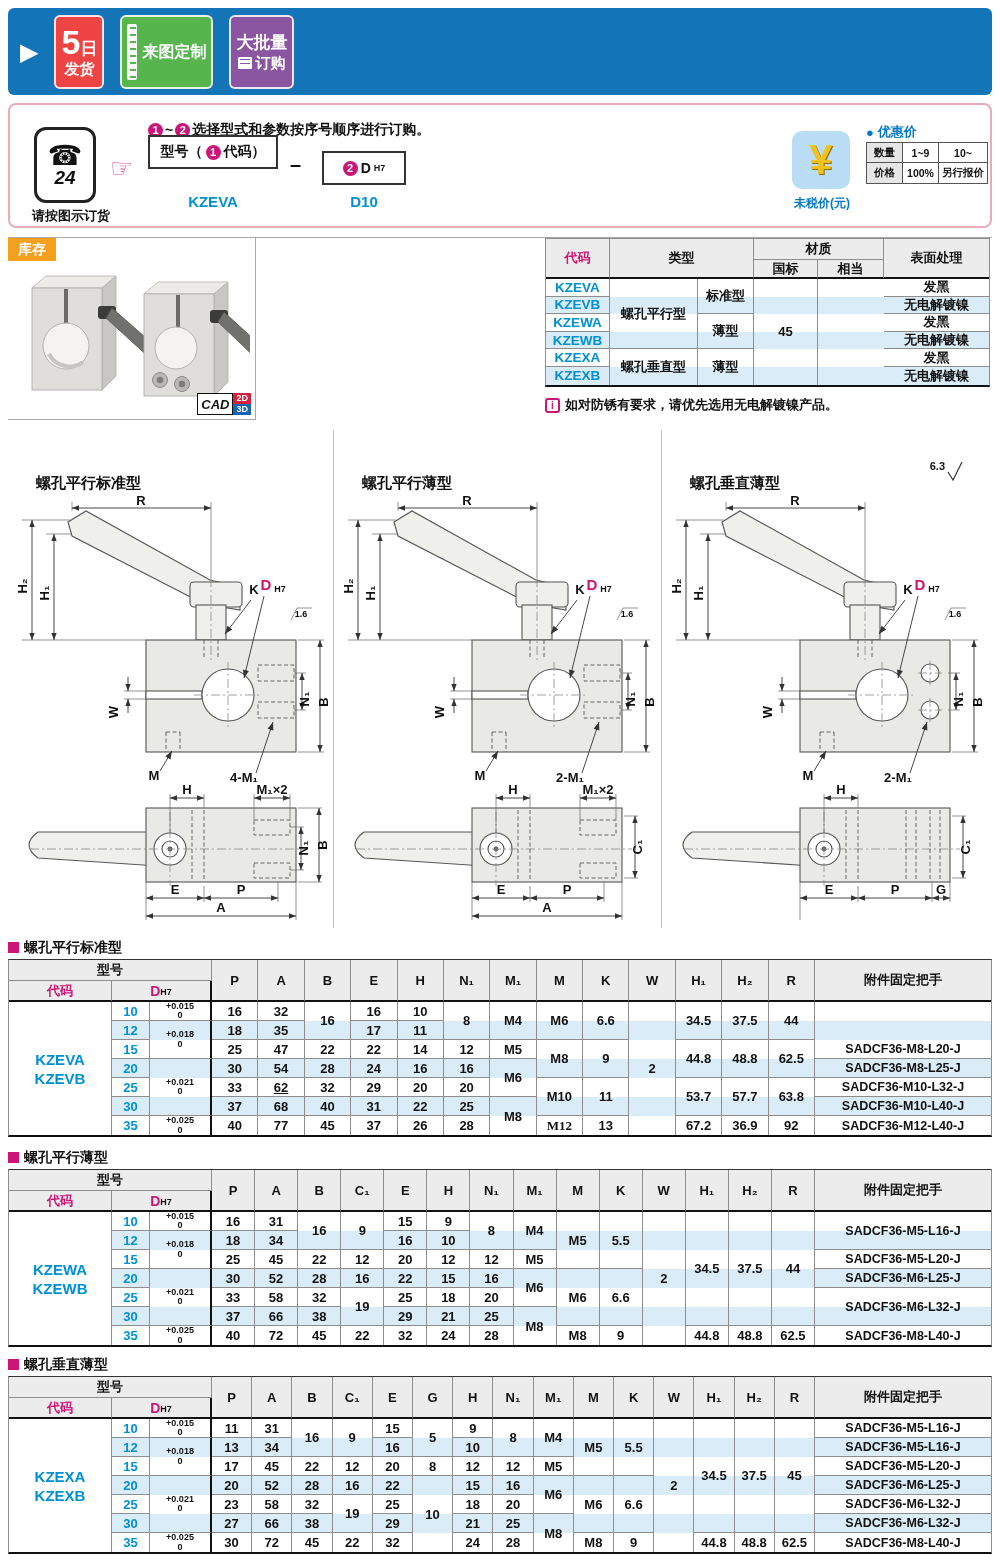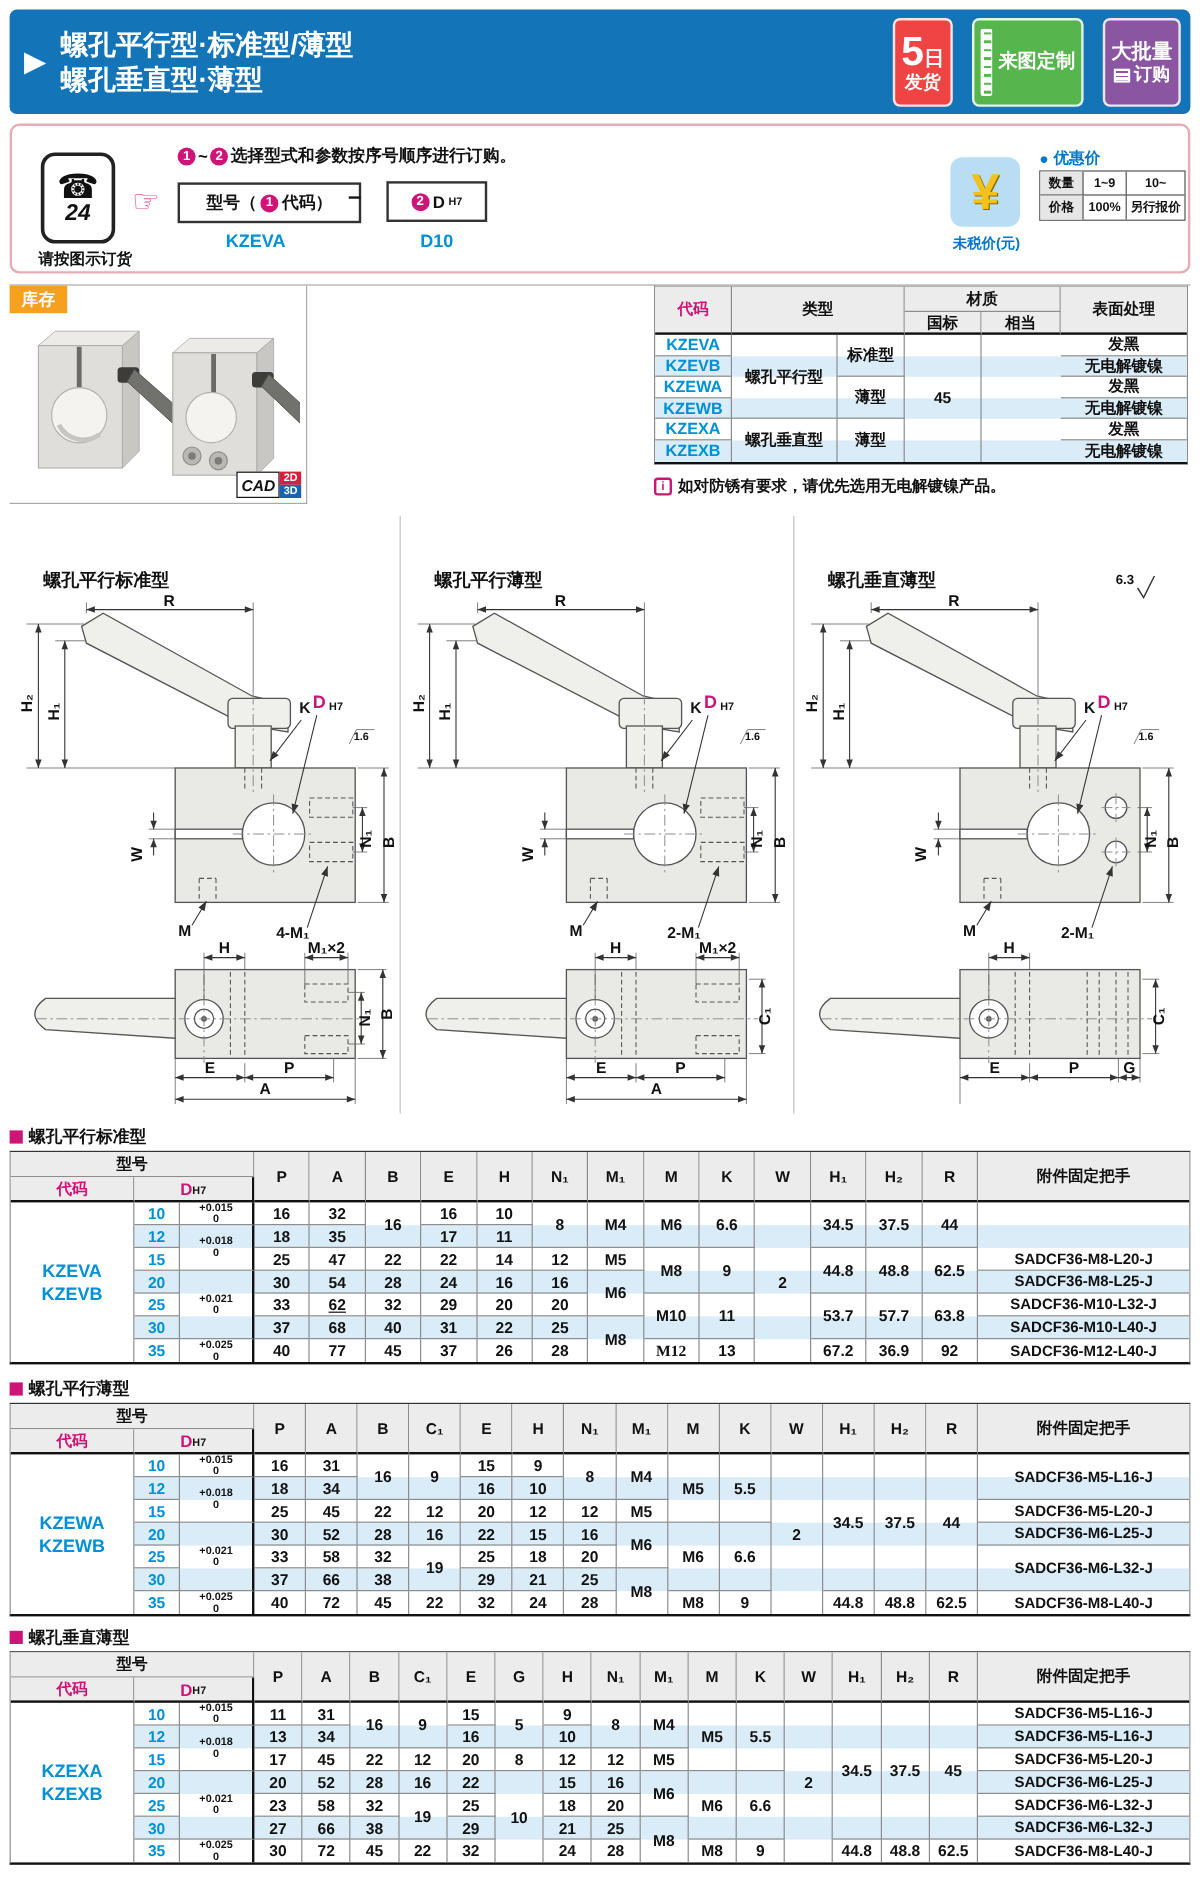--- a/index.html
+++ b/index.html
@@ -27,21 +27,21 @@
 .order{position:absolute;left:8px;top:103px;width:984px;height:125px;border:2px solid #e7acb6;border-radius:8px}
 .phonebox{position:absolute;left:24px;top:22px;width:62px;height:76px;border:3px solid #222;border-radius:12px;display:flex;flex-direction:column;align-items:center;justify-content:center}
 .phonebox .ph{font-size:28px;line-height:26px}
 .phonebox .n24{font-size:19px;font-weight:bold;font-style:italic;line-height:18px}
 .phonecap{position:absolute;left:6px;top:102px;width:110px;text-align:center;font-size:13px;font-weight:bold}
 .finger{position:absolute;left:100px;top:48px;color:#e0538c;font-size:26px}
 .steps{position:absolute;left:138px;top:16px;font-size:14px;font-weight:bold;display:flex;align-items:center;gap:2px}
 .cnum{display:inline-flex;width:15px;height:15px;border-radius:50%;background:var(--mag);color:#fff;font-size:11px;font-weight:bold;align-items:center;justify-content:center;flex:0 0 auto}
 .obox{position:absolute;height:34px;border:2px solid #333;display:flex;align-items:center;justify-content:center;gap:3px;font-size:14px;font-weight:bold;background:#fff}
 .obox sub{font-size:9px;font-weight:bold}
-.box1{left:138px;top:47px;width:153px}
+.box1{left:138px;top:30px;width:130px}
 .box2{left:312px;top:46px;width:84px}
 .odash{position:absolute;left:280px;top:48px;font-size:20px;font-weight:bold}
 .oex{position:absolute;top:88px;text-align:center;color:var(--blue);font-size:15px;font-weight:bold}
 .oex1{left:138px;width:130px}.oex2{left:312px;width:84px}
 .yentile{position:absolute;left:782px;top:26px;width:58px;height:58px;background:#b9ddf4;border-radius:10px;display:flex;align-items:center;justify-content:center}
 .yentile span{color:#f2c11d;font-size:42px;font-weight:bold;text-shadow:1px 1px 0 #8a6d00}
 .yencap{position:absolute;left:768px;top:90px;width:88px;text-align:center;color:#0077c8;font-size:12px;font-weight:bold}
 .phead{position:absolute;left:856px;top:18px;color:#0077c8;font-size:13px;font-weight:bold;display:flex;align-items:center;gap:4px}
 .ptable{position:absolute;left:856px;top:37px;width:122px;border:1px solid #555;display:grid;grid-template-columns:36px 36px 48px;grid-template-rows:20px 20px;font-size:10.5px;font-weight:bold}
 .ptable div{display:flex;align-items:center;justify-content:center;border-right:1px solid #555;border-bottom:1px solid #555}
@@ -89,39 +89,35 @@
 .dsvg .mg{fill:var(--mag);font-size:15px}
 .dsvg .sm{font-size:9px}
 .dsvg .g{fill:#e9e9e6;stroke:#555;stroke-width:1.1}
 .dsvg .g2{fill:#efefec;stroke:#555;stroke-width:1.1}
 .dsvg .wh{fill:#fff;stroke:#555;stroke-width:1.1}
 .dsvg .d{stroke:#333;stroke-width:.9;fill:none}
 .dsvg .e{stroke:#666;stroke-width:.7;fill:none}
 .dsvg .ah{fill:#333}
 .dsvg .dsh{stroke:#555;stroke-width:.9;fill:none;stroke-dasharray:4 2.5}
 .dsvg .cl{stroke:#888;stroke-width:.8;fill:none;stroke-dasharray:9 3 2 3}
-.rough{position:absolute;right:26px;top:48px;font-size:11px;font-weight:bold;display:flex;align-items:flex-start;gap:1px}
+.rough{position:absolute;right:26px;top:30px;font-size:11px;font-weight:bold;display:flex;align-items:flex-start;gap:1px}
 
 
 .spec-sec{position:absolute;left:8px;width:984px}
 .sec-title{display:flex;align-items:center;gap:5px;font-weight:bold;font-size:14px;height:19px}
 .sec-sq{width:11px;height:11px;background:var(--mag)}
 .spec-grid{position:relative;display:grid;border:1px solid var(--bord);border-top:1.5px solid #333;border-bottom:2.5px solid var(--dark);background:#fff;margin-top:2px}
 </style>
 </head>
 <body>
 
 <div id="page">
 
   <div class="banner">
     <div class="arr">▶</div>
-    <div class="subt">
-      <div>螺孔平行型·标准型/薄型</div>
-      <div>螺孔垂直型·薄型</div>
-    </div>
     <div class="badge" style="background:#ef4444">
       <div><span class="big5">5</span><span class="mid">日</span></div>
       <div class="b2">发货</div>
     </div>
     <div class="badge custom" style="background:#57b54e">
       <span class="ruler"></span>
       <span class="btxt">
         <div>来图</div>
         <div>定制</div>
       </span>

